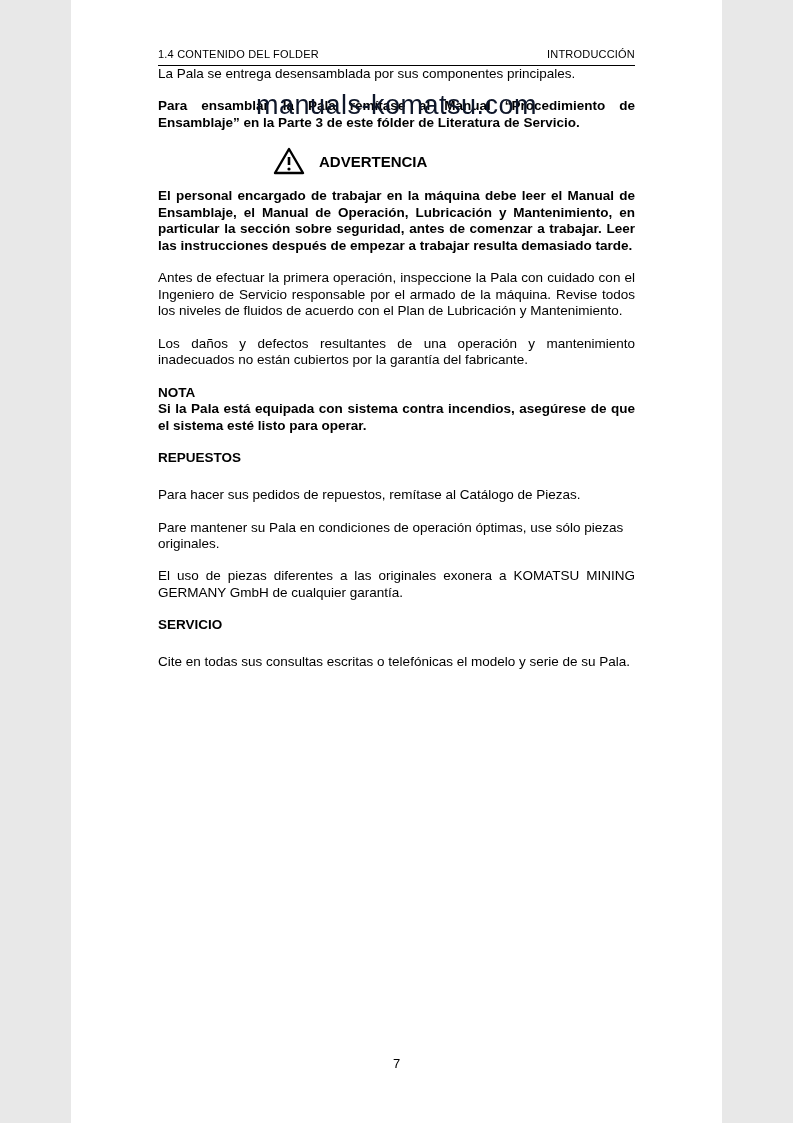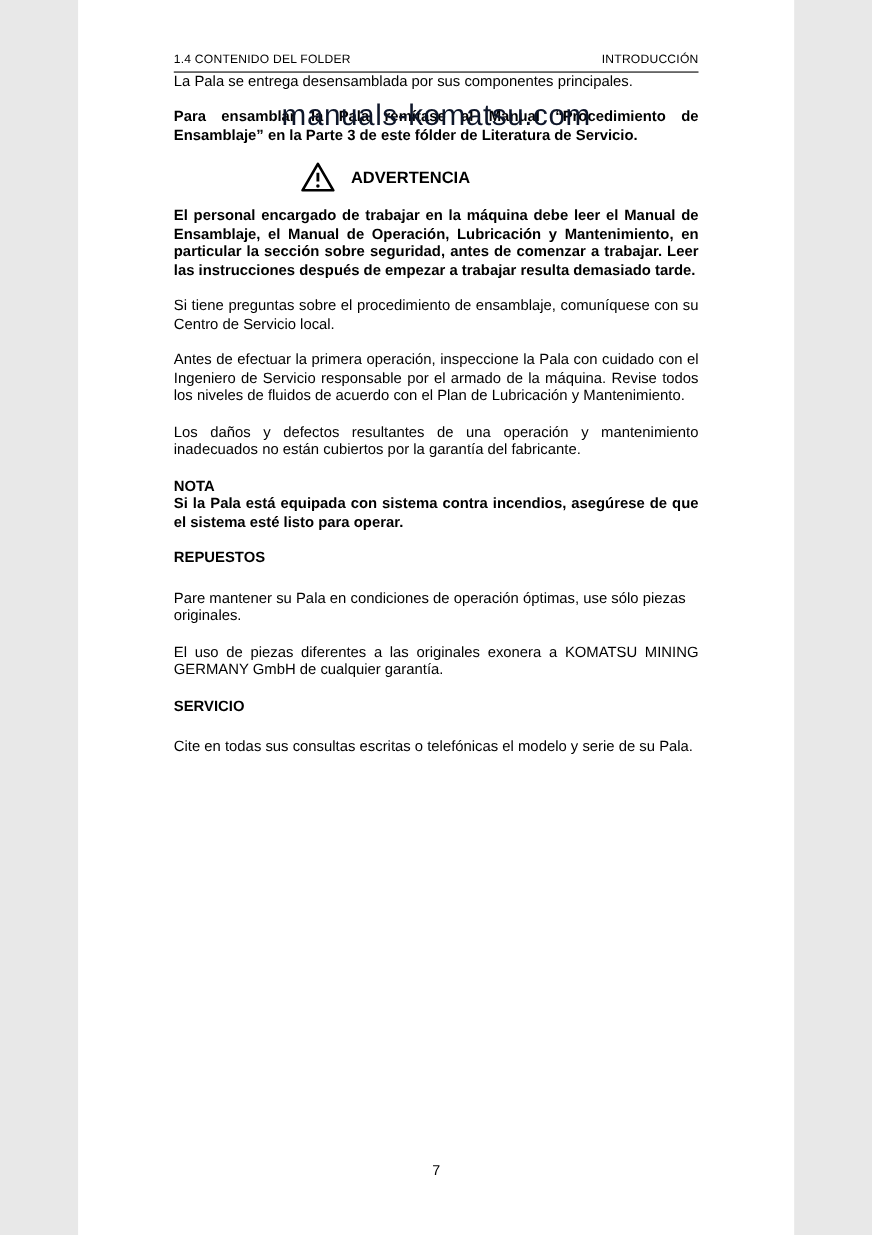--- a/index.html
+++ b/index.html
@@ -145,31 +145,31 @@
         <path d="M16 2 L30 26 L2 26 Z" fill="none" stroke="#000" stroke-width="2.4" stroke-linejoin="round"></path>
         <line x1="16" y1="10" x2="16" y2="18" stroke="#000" stroke-width="2.6"></line>
         <circle cx="16" cy="22" r="1.6" fill="#000"></circle>
       </svg>
     </span>
     <span class="warning-label">ADVERTENCIA</span>
   </div>
 
   <p class="body bold justify warning-text">El personal encargado de trabajar en la máquina debe leer el Manual de Ensamblaje, el Manual de Operación, Lubricación y Mantenimiento, en particular la sección sobre seguridad, antes de comenzar a trabajar. Leer las instrucciones después de empezar a trabajar resulta demasiado tarde.</p>
 
-  <p class="body justify">Si tiene preguntas sobre el procedimiento de ensamblaje, comuníquese con su Centro de Servicio local.</p>
 
   <p class="body justify para2">Antes de efectuar la primera operación, inspeccione la Pala con cuidado con el Ingeniero de Servicio responsable por el armado de la máquina. Revise todos los niveles de fluidos de acuerdo con el Plan de Lubricación y Mantenimiento.</p>
 
   <p class="body justify para3">Los daños y defectos resultantes de una operación y mantenimiento inadecuados no están cubiertos por la garantía del fabricante.</p>
 
   <p class="nota-label">NOTA</p>
   <p class="body bold justify nota-text">Si la Pala está equipada con sistema contra incendios, asegúrese de que el sistema esté listo para operar.</p>
 
   <h2 class="section-heading">REPUESTOS</h2>
 
+  <p class="body">Para hacer sus pedidos de repuestos, remítase al Catálogo de Piezas.</p>
 
   <p class="body">Pare mantener su Pala en condiciones de operación óptimas, use sólo piezas originales.</p>
 
   <p class="body justify gmbh-para">El uso de piezas diferentes a las originales exonera a KOMATSU MINING GERMANY GmbH de cualquier garantía.</p>
 
   <h2 class="section-heading">SERVICIO</h2>
 
   <p class="body servicio-para2">Cite en todas sus consultas escritas o telefónicas el modelo y serie de su Pala.</p>
 
   <footer class="page-footer">

